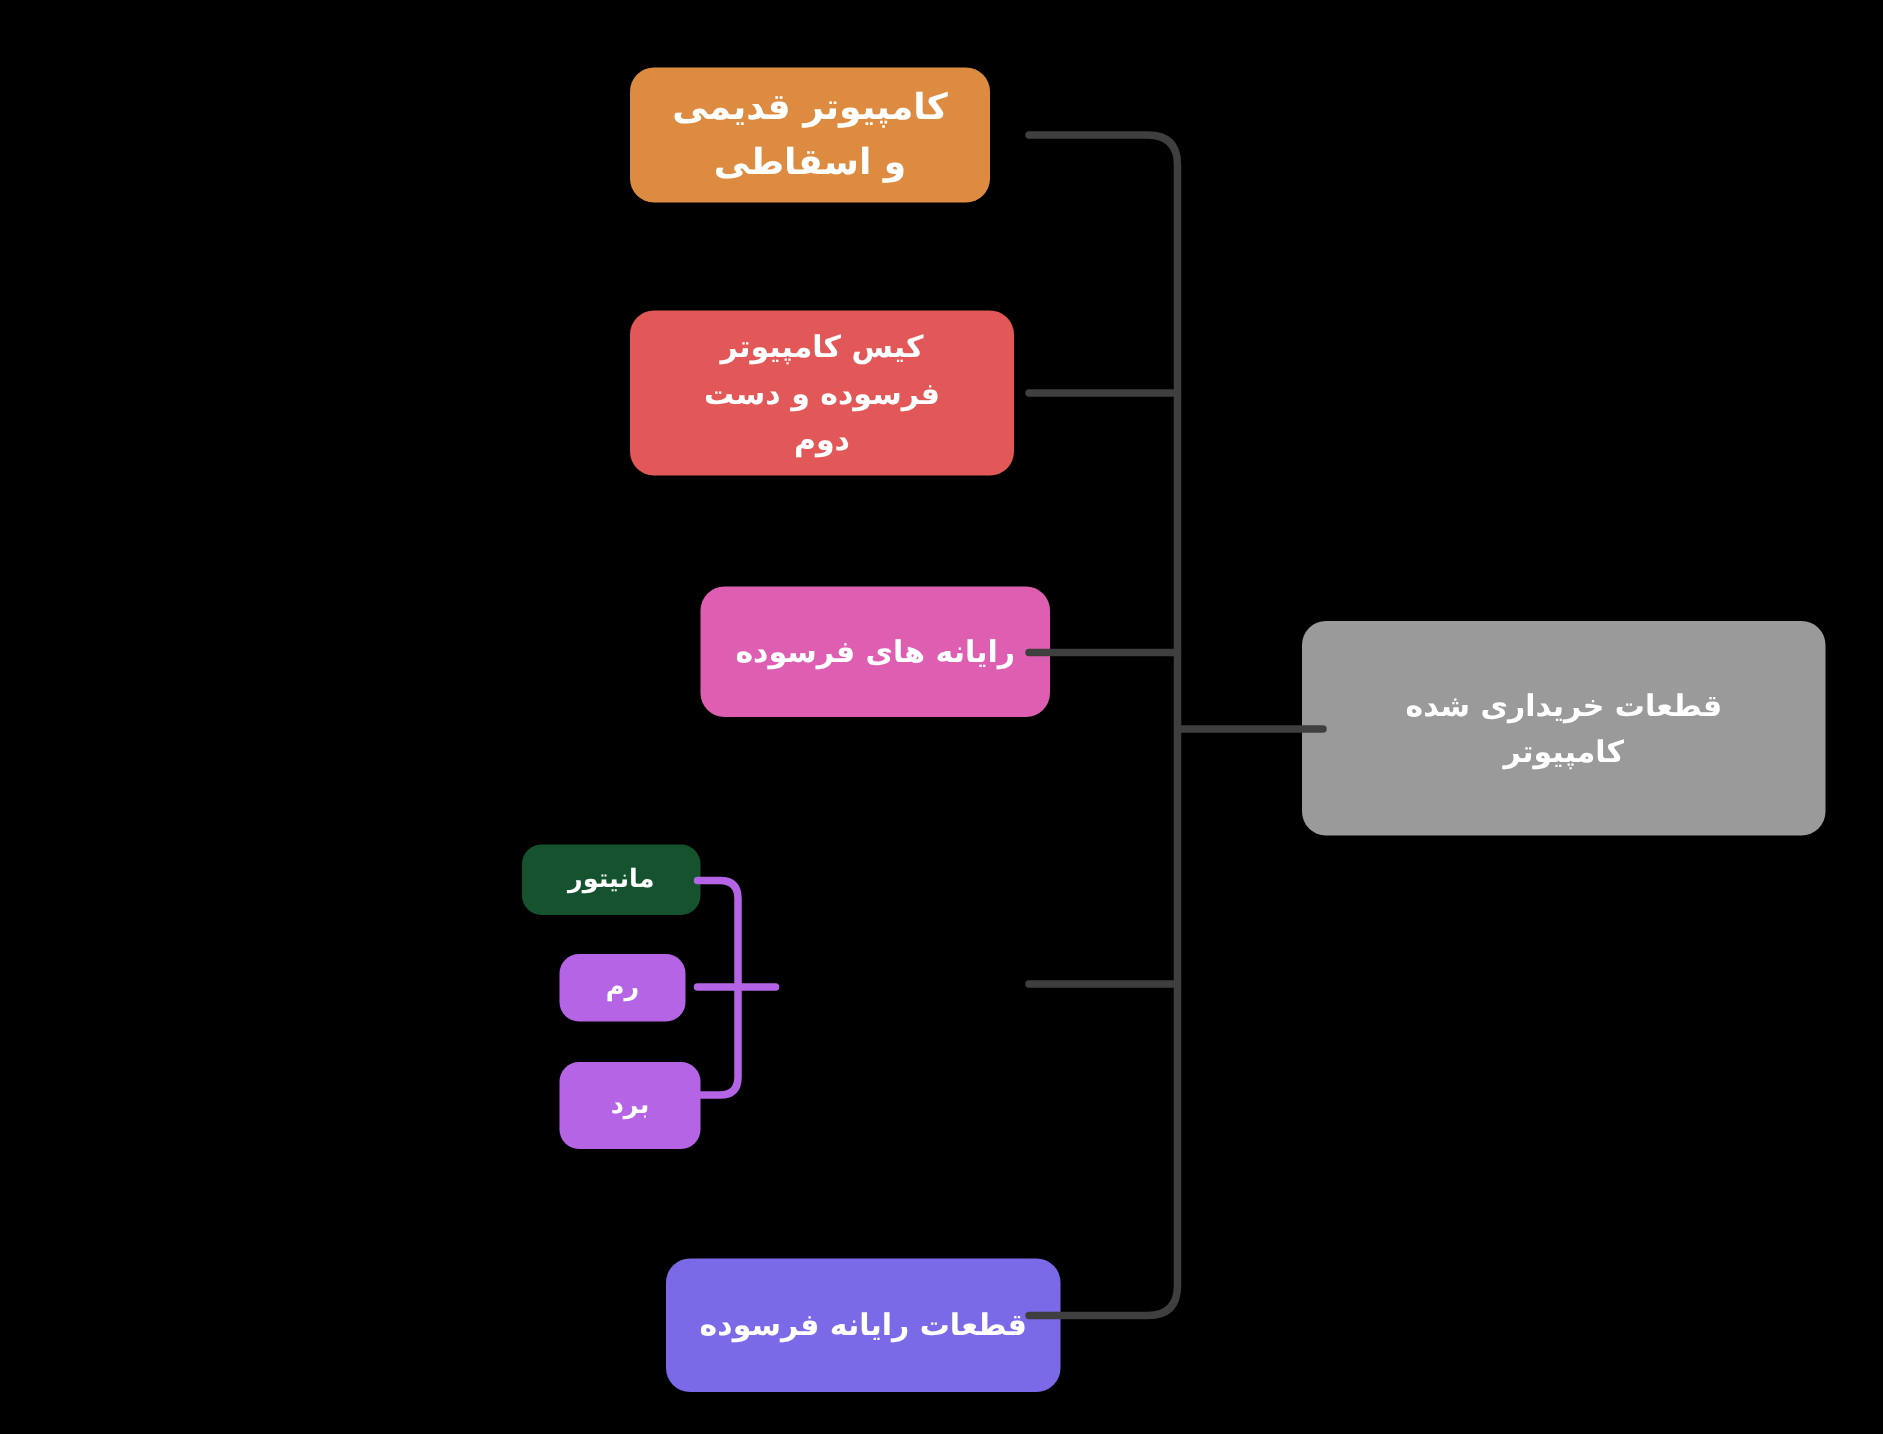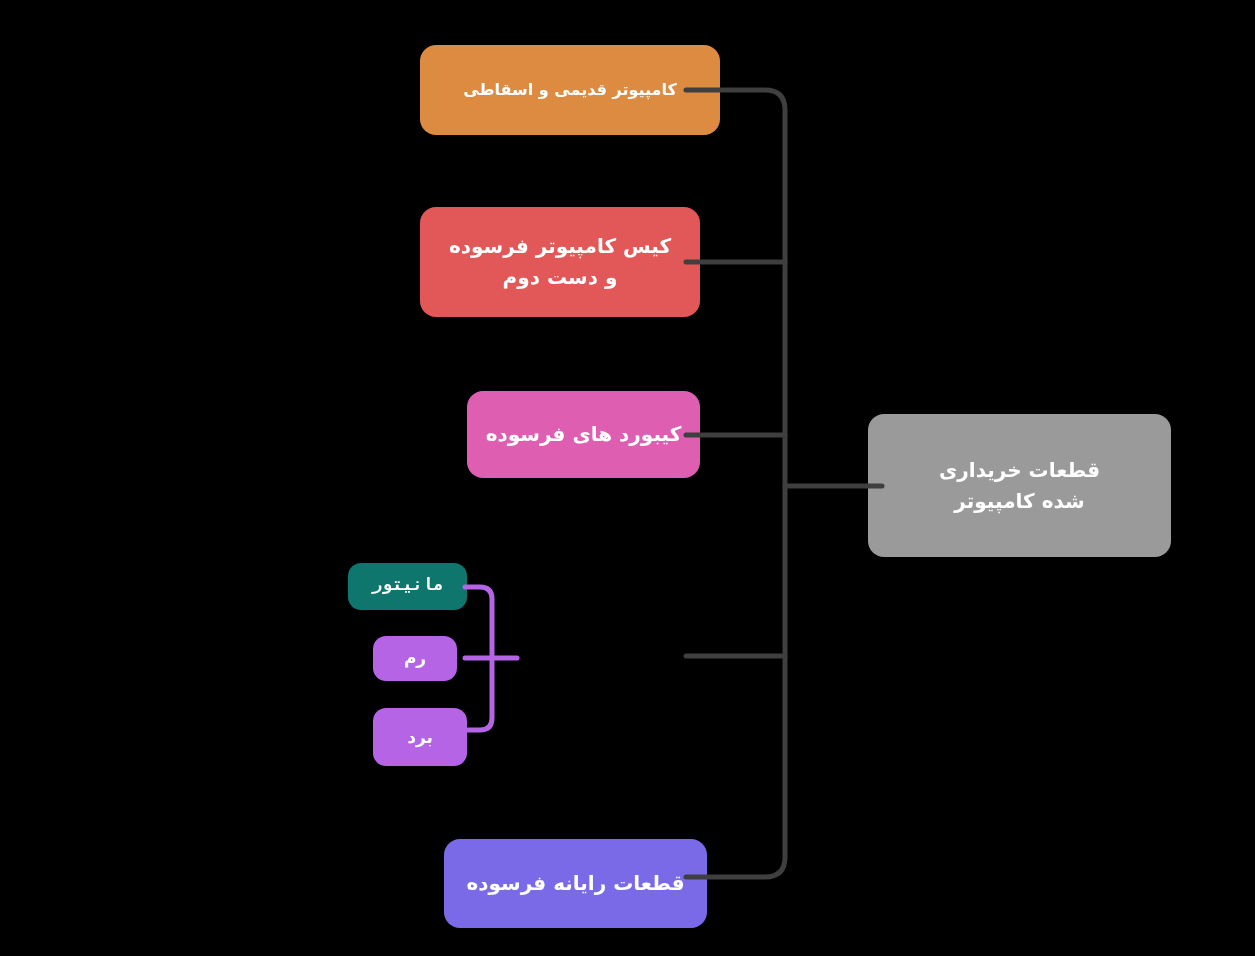--- a/index.html
+++ b/index.html
@@ -22,29 +22,29 @@
     align-items: center;
     justify-content: center;
     color: #ffffff;
     font-weight: bold;
     text-align: center;
     direction: rtl;
     line-height: 1.55;
     box-sizing: border-box;
   }
   .node .label { display: block; width: 100%; }
-  #n-orange  { left: 420px; top: 45px;  width: 300px; height: 90px;  font-size: 16px; padding: 0 20px; }
-  #n-red     { left: 420px; top: 207px; width: 280px; height: 110px; font-size: 20px; padding: 0 28px; align-items: center; }
+  #n-orange  { left: 420px; top: 45px;  width: 240px; height: 90px;  font-size: 24px; padding: 0 20px; }
+  #n-red     { left: 420px; top: 207px; width: 256px; height: 110px; font-size: 20px; padding: 0 28px; align-items: center; }
   #n-pink    { left: 467px; top: 391px; width: 233px; height: 87px;  font-size: 20px; padding: 0 14px; }
   #n-purple  { left: 515px; top: 613px; width: 185px; height: 88px;  font-size: 20px; padding: 0 14px; }
   #n-monitor { left: 348px; top: 563px; width: 119px; height: 47px;  font-size: 17px; border-radius: 13px; }
   #n-ram     { left: 373px; top: 636px; width: 84px;  height: 45px;  font-size: 17px; border-radius: 13px; }
   #n-board   { left: 373px; top: 708px; width: 94px;  height: 58px;  font-size: 17px; border-radius: 13px; }
   #n-blue    { left: 444px; top: 839px; width: 263px; height: 89px;  font-size: 20px; padding: 0 18px; }
-  #n-gray    { left: 868px; top: 414px; width: 303px; height: 143px; font-size: 20px; padding: 0 55px; }
+  #n-gray    { left: 868px; top: 414px; width: 349px; height: 143px; font-size: 20px; padding: 0 55px; }
   svg.connectors {
     position: absolute;
     left: 0; top: 0;
     width: 1255px;
     height: 956px;
     pointer-events: none;
   }
   svg.connectors path {
     fill: none;
     stroke-width: 5;
@@ -59,25 +59,25 @@
 
   <div class="node" id="n-orange" style="background: rgb(221, 139, 64);">
     <span class="label">کامپیوتر قدیمی و اسقاطی</span>
   </div>
 
   <div class="node" id="n-red" style="background: rgb(226, 87, 87);">
     <span class="label">کیس کامپیوتر فرسوده و دست دوم</span>
   </div>
 
   <div class="node" id="n-pink" style="background: rgb(222, 95, 177);">
-    <span class="label">کیبورد های فرسوده</span>
+    <span class="label">رایانه های فرسوده</span>
   </div>
 
 
-  <div class="node" id="n-monitor" style="background: #0f766e; font-family: Liberation Mono, monospace;">
+  <div class="node" id="n-monitor" style="background: #14532d;">
     <span class="label">مانیتور</span>
   </div>
 
   <div class="node" id="n-ram" style="background: rgb(181, 100, 230);">
     <span class="label">رم</span>
   </div>
 
   <div class="node" id="n-board" style="background: rgb(181, 100, 230);">
     <span class="label">برد</span>
   </div>

